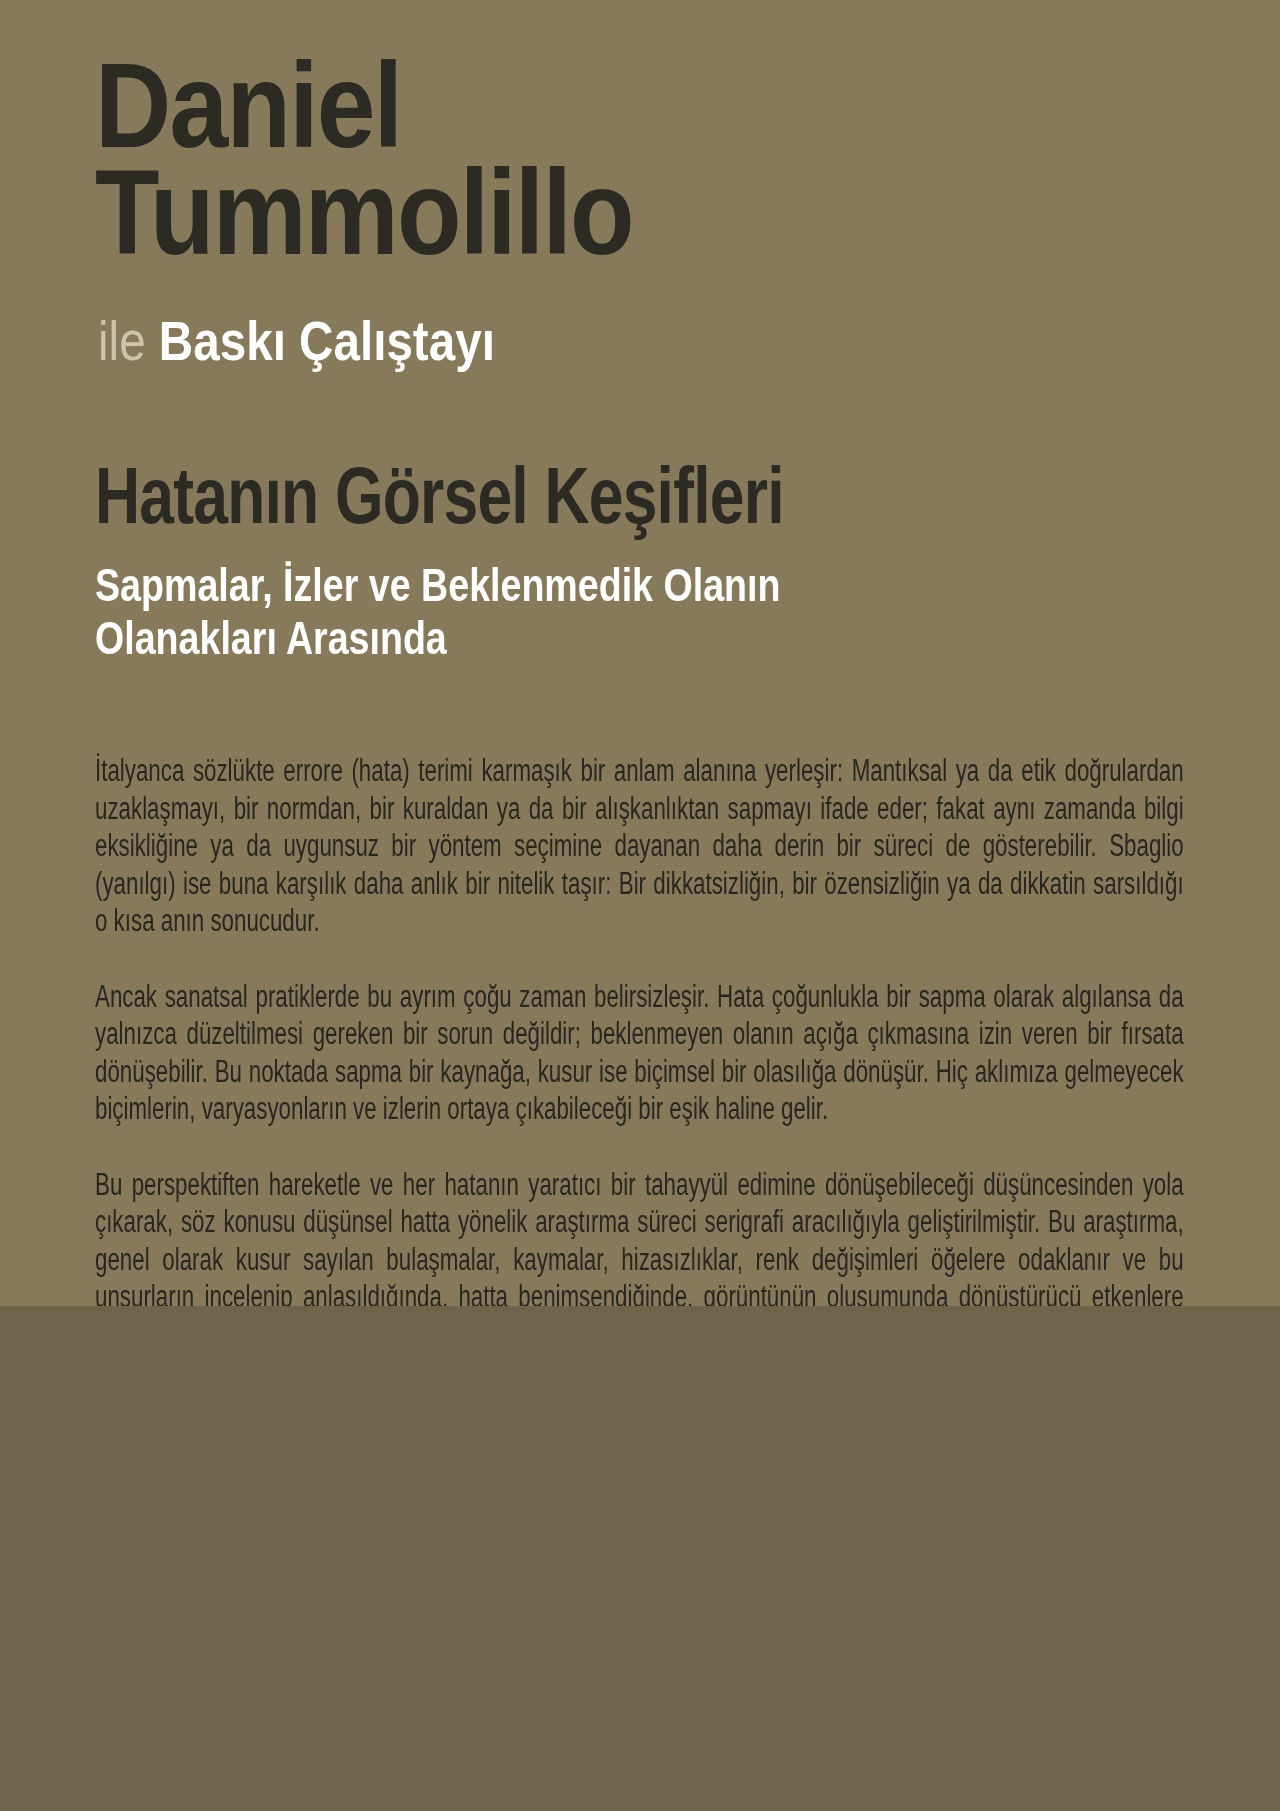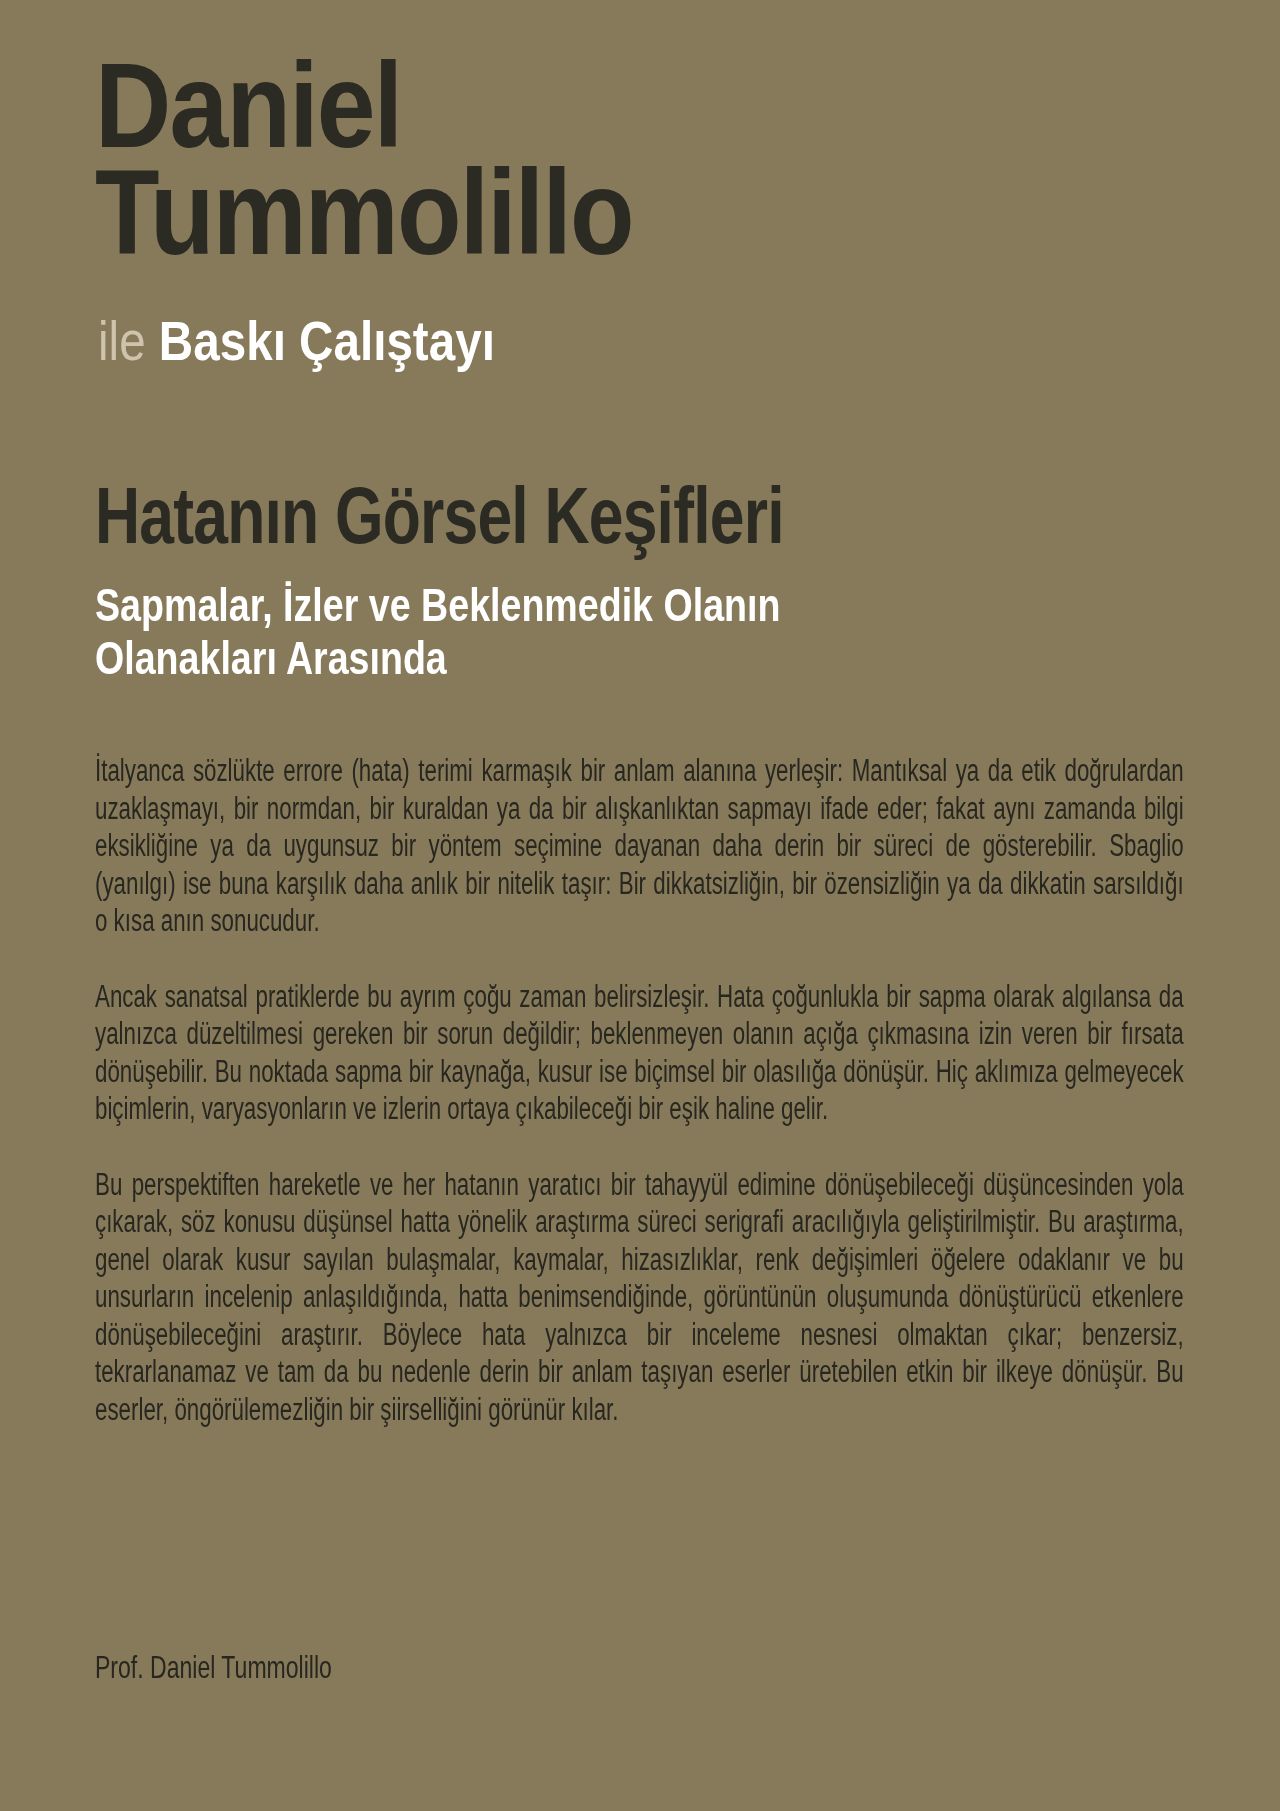--- a/index.html
+++ b/index.html
@@ -3,21 +3,21 @@
 <meta charset="utf-8">
 <style>
   html, body {
     margin: 0;
     padding: 0;
     background: #6e6449;
   }
   .poster {
     position: relative;
     width: 1280px;
-    height: 1811px;
+    height: 1306px;
     background: #877a5b;
     overflow: hidden;
     font-family: "Liberation Sans", sans-serif;
     color: #27261f;
   }
   
   .name-block {
     position: absolute;
     left: 95px;
     top: 52px;
@@ -49,21 +49,20 @@
   }
   .workshop-main {
     color: #ffffff;
     font-weight: 700;
   }
   
   .title-block {
     position: absolute;
     left: 95px;
     top: 452px;
-    margin-top: 20px;
   }
   .title-main {
     font-size: 80px;
     line-height: 88px;
     font-weight: 700;
     letter-spacing: -1px;
     color: #2b2a23;
     transform: scaleX(0.78);
     transform-origin: 0 0;
     white-space: nowrap;

